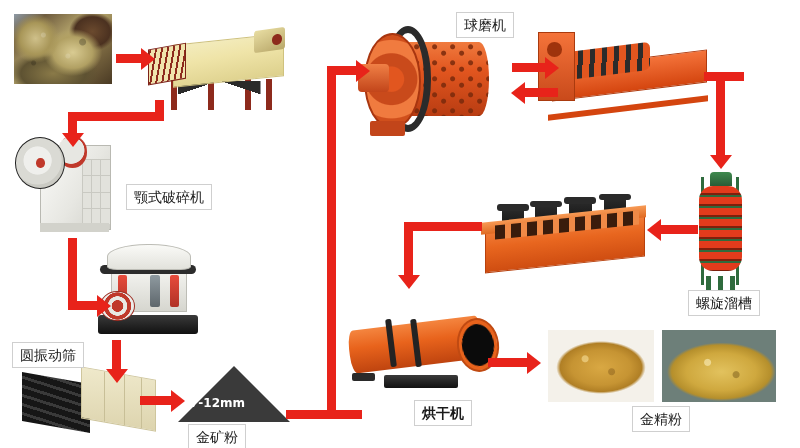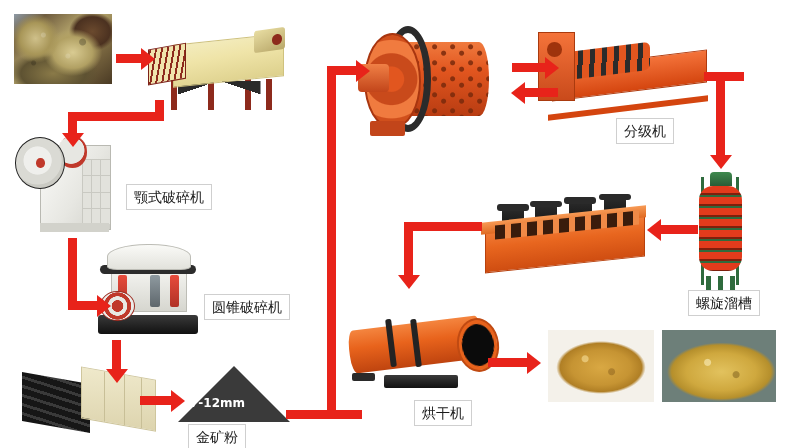--- a/index.html
+++ b/index.html
@@ -551,19 +551,20 @@
     <div style="position:absolute; left:0; top:0; width:9px; height:54px; background:#e8231a;"></div>
     <div class="head-d" style="border-top:14px solid #e8231a;"></div>
   </div>
 
   <div class="arrow-h" style="left:488px; top:358px; width:52px;">
     <div class="shaft-h" style="width:40px; background:#e8231a;"></div>
     <div class="head-r" style="border-left:14px solid #e8231a;"></div>
   </div>
 
   <div class="label" style="left:126px; top:184px;">颚式破碎机</div>
-  <div class="label" style="left:204px; top:294px;">圆锥破碎机</div>
+  <div class="label" style="left:12px;  top:342px;">圆振动筛</div>
   <div class="label" style="left:188px; top:424px;">金矿粉</div>
-  <div class="label" style="left:616px; top:118px;">分级机</div>
+  <div class="label" style="left:456px; top:12px;">球磨机</div>
   <div class="label" style="left:688px; top:290px;">螺旋溜槽</div>
-  <div class="label" style="left:414px; top:400px;">烘干机</div>
+  <div class="label" style="left:414px; top:400px;font-weight:bold;">烘干机</div>
+  <div class="label" style="left:632px; top:406px;">金精粉</div>
 
 </div>
 
 </body></html>

